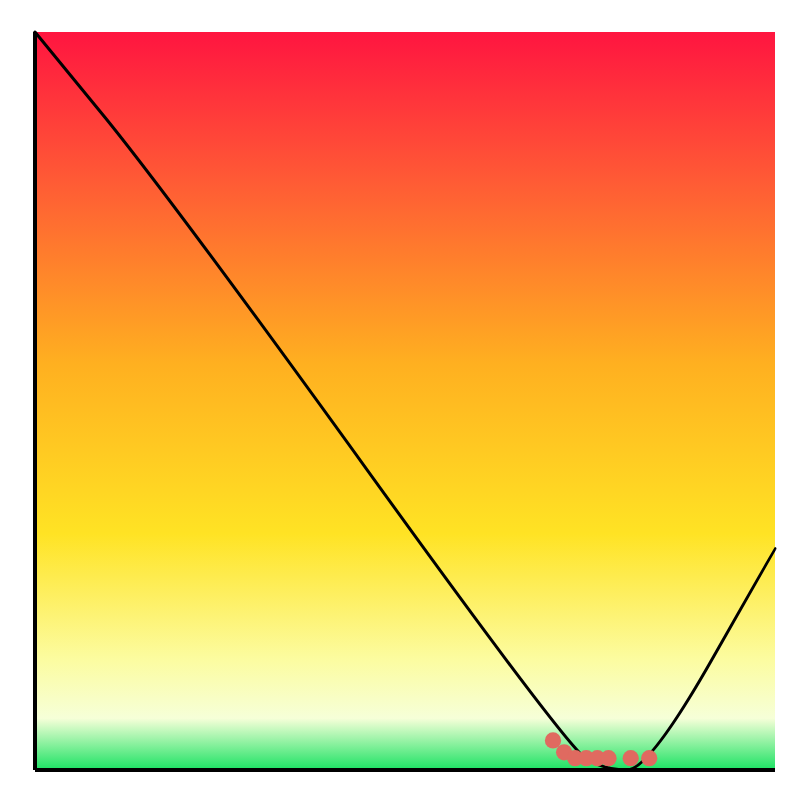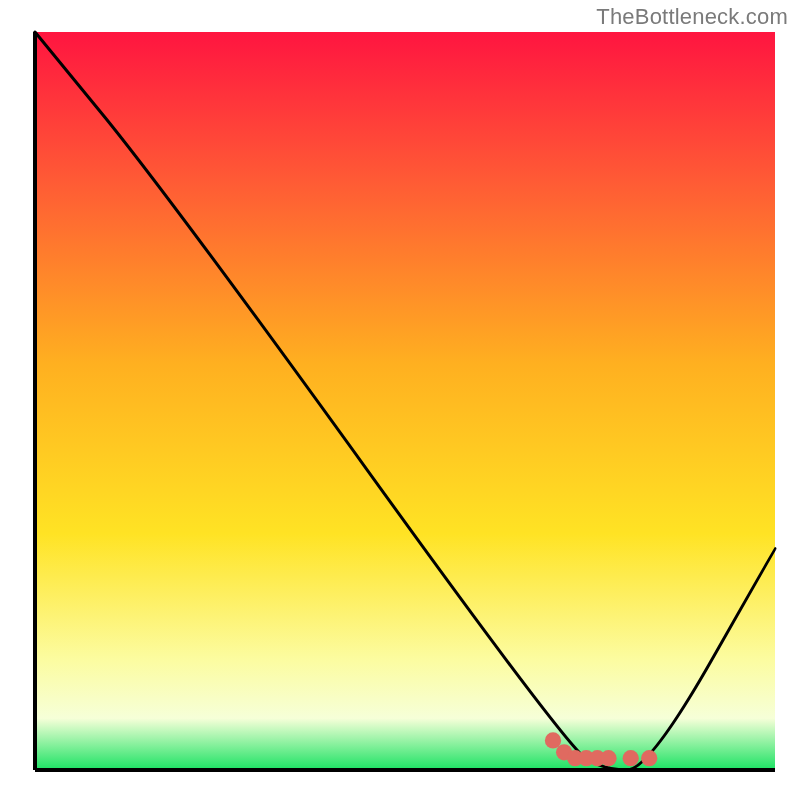--- a/index.html
+++ b/index.html
@@ -28,21 +28,20 @@
   svg.chart {
     position: absolute;
     left: 0;
     top: 0;
   }
 </style>
 </head>
 <body>
 <div class="wrap">
 
-  <div class="attribution">TheBottleneck.com</div>
 
   <svg class="chart" width="800" height="800" viewBox="0 0 800 800">
     <defs>
       <linearGradient id="bgGrad" x1="0" y1="0" x2="0" y2="1">
         <stop id="g0" offset="0%" stop-color="#ff1540"></stop>
         <stop id="g1" offset="20%" stop-color="#ff5a35"></stop>
         <stop id="g2" offset="45%" stop-color="#ffb020"></stop>
         <stop id="g3" offset="68%" stop-color="#ffe324"></stop>
         <stop id="g4" offset="85%" stop-color="#fcfca0"></stop>
         <stop id="g5" offset="93%" stop-color="#f6ffd8"></stop>

